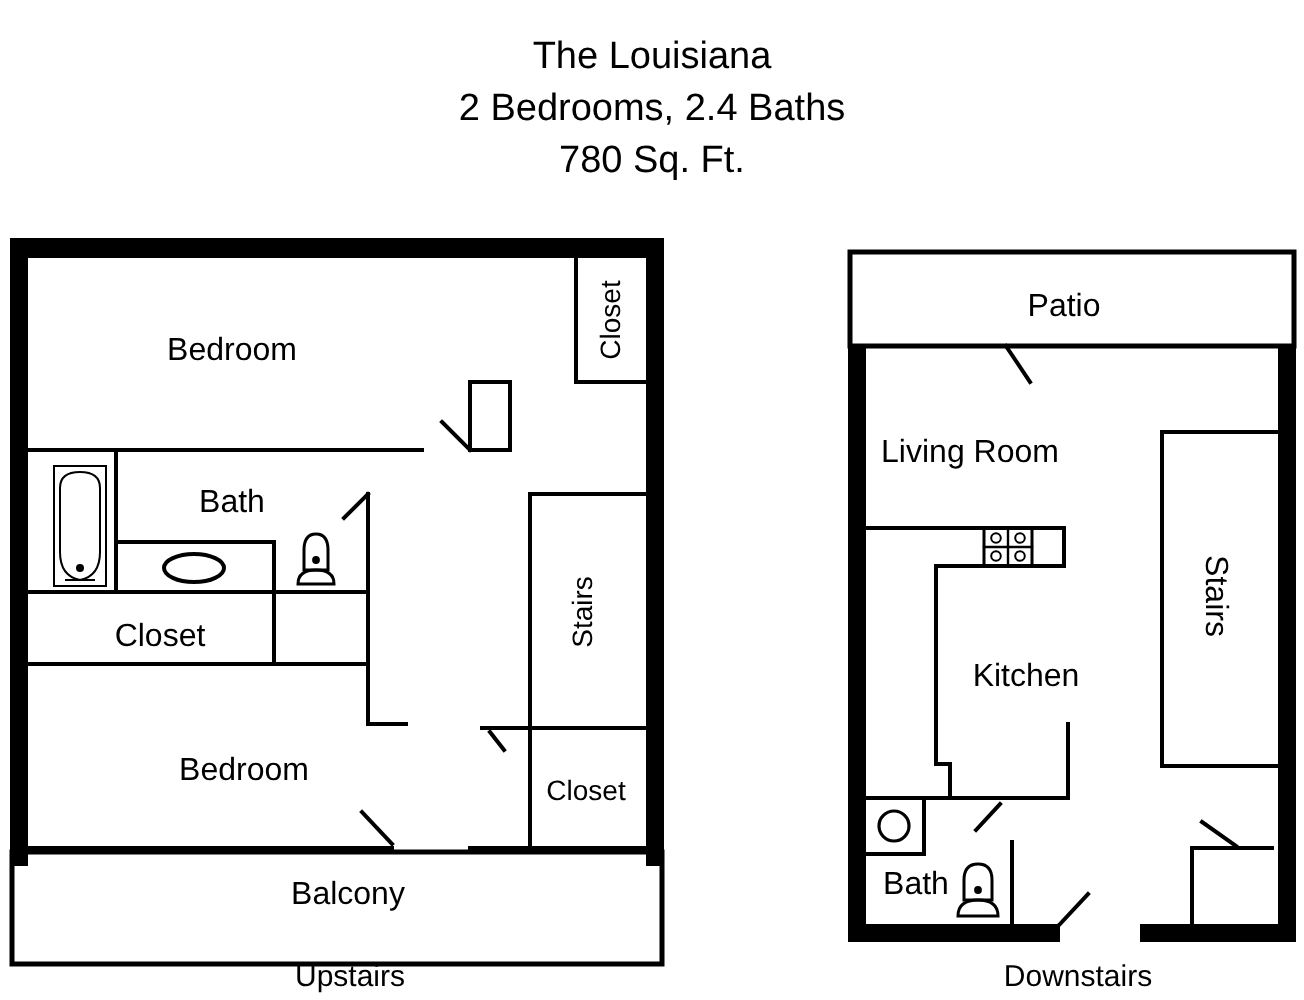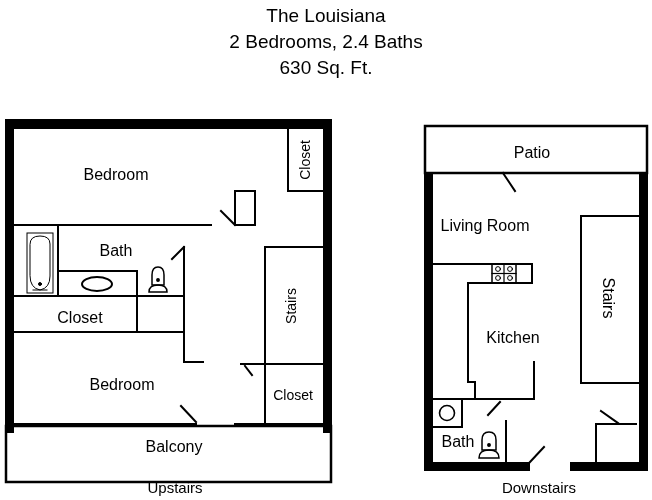--- a/index.html
+++ b/index.html
@@ -1,32 +1,32 @@
 <!DOCTYPE html>
 <html><head>
   <meta charset="utf-8">
   <style>
     html, body { margin: 0; padding: 0; background: #ffffff; }
     body { width: 652px; height: 500px; position: relative; overflow: hidden;
            font-family: "Liberation Sans", sans-serif; color: #000; }
     .header { position: absolute; top: 0; left: 0; width: 652px; text-align: center; }
     .header .line { display: block; font-size: 19px; line-height: 26px; }
-    .header .line:first-child { margin-top: 3px; }
+    .header .line:first-child { margin-top: 16px; }
     svg.plan { position: absolute; top: 0; left: 0; }
     svg text { font-family: "Liberation Sans", sans-serif; fill: #000; }
     .room-label { font-size: 16px; }
     .caption { font-size: 15px; }
   </style>
 </head>
 <body>
 
 <div class="header">
   <span class="line">The Louisiana</span>
   <span class="line">2 Bedrooms, 2.4 Baths</span>
-  <span class="line">630 Sq. Ft.</span>
+  <span class="line">780 Sq. Ft.</span>
 </div>
 
 <svg class="plan" width="652" height="500" viewBox="0 0 652 500">
 
   <g stroke="#000" fill="none" stroke-linecap="square">
 
     <rect x="5" y="119" width="327" height="10" fill="#000" stroke="none"></rect>
     <rect x="5" y="119" width="9" height="314" fill="#000" stroke="none"></rect>
     <rect x="323" y="119" width="9" height="314" fill="#000" stroke="none"></rect>
 

